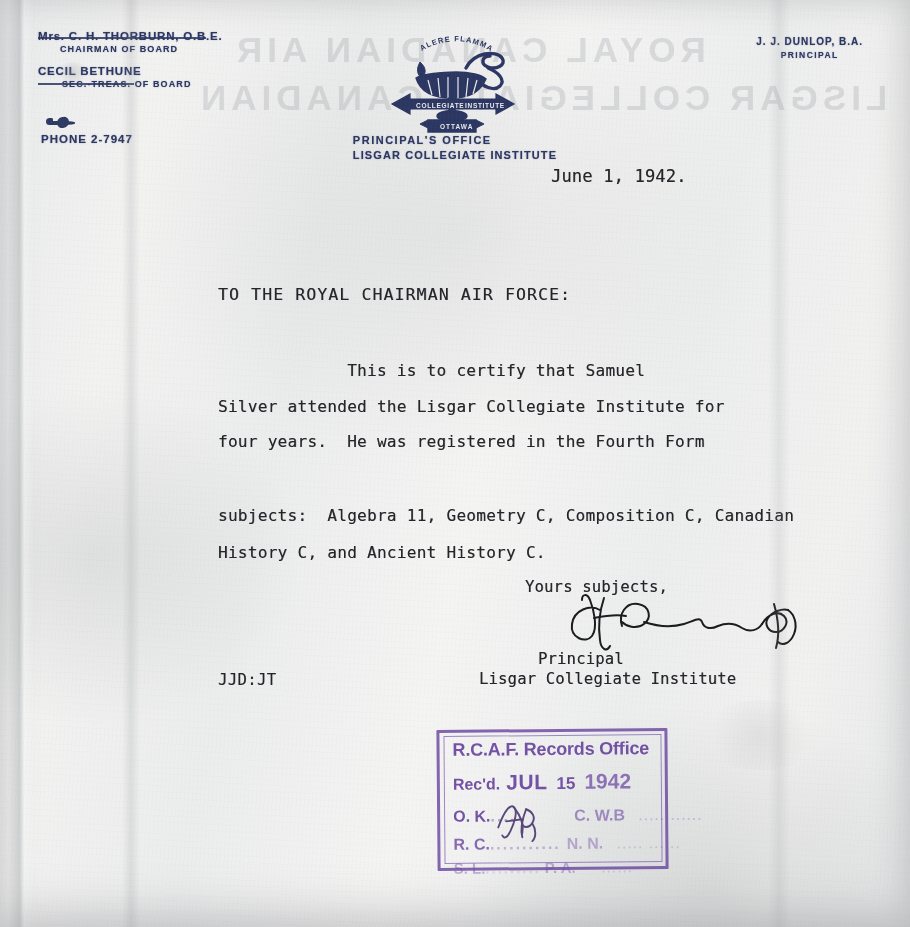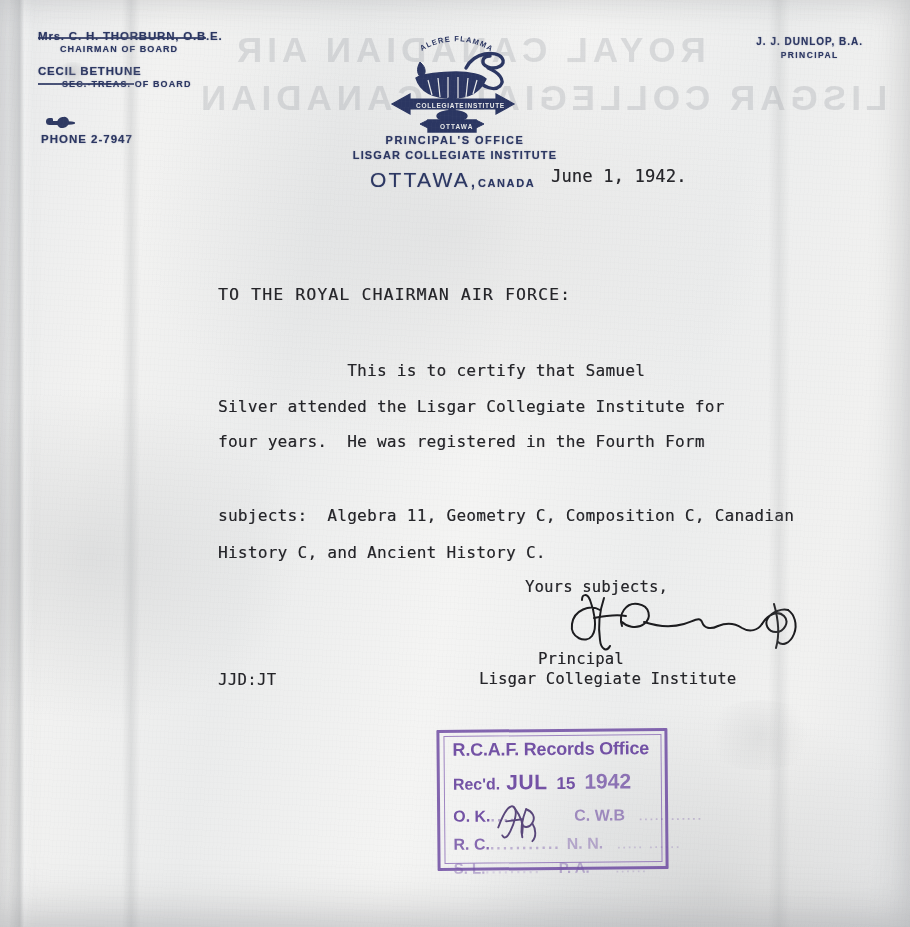--- a/index.html
+++ b/index.html
@@ -107,21 +107,21 @@
 
   .lh-right { right: 47px; top: 36px; text-align: center; }
   .lh-right .r1 { font-size: 10px; letter-spacing: 1px; }
   .lh-right .r2 { font-size: 8.5px; letter-spacing: 1.4px; margin-top: 3px; }
 
   
   .crest { position: absolute; left: 50%; top: 28px; transform: translateX(-50%); }
 
   .office {
     position: absolute; left: 50%; top: 134px; transform: translateX(-50%);
-    text-align: center; color: #2b3662; font-weight: 700; white-space: nowrap;
+    color: #2b3662; font-weight: 700; white-space: nowrap;
     text-shadow: 0 0 1.2px rgba(43,54,98,.5);
   }
   .office .o1 { font-size: 11px; letter-spacing: 1.5px; }
   .office .o2 { font-size: 11px; letter-spacing: 1.1px; margin-top: 3px; }
 
   .cityline {
     position: absolute; left: 370px; top: 168px;
     color: #2b3662; white-space: nowrap;
     text-shadow: 0 0 1px rgba(43,54,98,.45);
   }
@@ -192,21 +192,21 @@
 
   .s-ok .mid  { margin-left: 58px; opacity: .62; }
   .s-ok .dots { opacity: .45; letter-spacing: 2px; }
   .s-ok .tail { margin-left: 14px; opacity: .3; letter-spacing: 2px; font-size: 12px; }
 
   .s-rc .dots { opacity: .45; letter-spacing: 2px; }
   .s-rc .mid  { margin-left: 6px; opacity: .5; }
   .s-rc .tail { margin-left: 14px; opacity: .28; letter-spacing: 2px; font-size: 12px; }
 
   .s-sl .dots { opacity: .4; letter-spacing: 2px; }
-  .s-sl .mid  { margin-left: 18px; }
+  .s-sl .mid  { margin-left: 4px; }
   .s-sl .tail { margin-left: 26px; opacity: .5; letter-spacing: 2px; font-size: 12px; }
 
   .stamp-ink {
     position: absolute; left: 55px; top: 68px;
     pointer-events: none;
   }
 </style>
 </head>
 <body>
 
@@ -278,23 +278,20 @@
         <text x="70" y="101" font-family="Liberation Sans, sans-serif" font-size="6.5" font-weight="700" letter-spacing="1" fill="#e9eaea" stroke="none">OTTAWA</text>
       </g>
     </svg>
   </div>
 
   <div class="office">
     <div class="o1">PRINCIPAL'S OFFICE</div>
     <div class="o2">LISGAR COLLEGIATE INSTITUTE</div>
   </div>
 
-  <div class="cityline">
-    <span class="city">OTTAWA,</span><span class="ctry">CANADA</span>
-  </div>
 
   <div class="tw date-typed">June 1, 1942.</div>
 
   <div class="tw addressee">TO THE ROYAL CHAIRMAN AIR FORCE:</div>
 
   <div class="tw body-line bl1">             This is to certify that Samuel</div>
   <div class="tw body-line bl2">Silver attended the Lisgar Collegiate Institute for</div>
   <div class="tw body-line bl3">four years.  He was registered in the Fourth Form</div>
   <div class="tw body-line bl5">subjects:  Algebra 11, Geometry C, Composition C, Canadian</div>
   <div class="tw body-line bl6">History C, and Ancient History C.</div>

